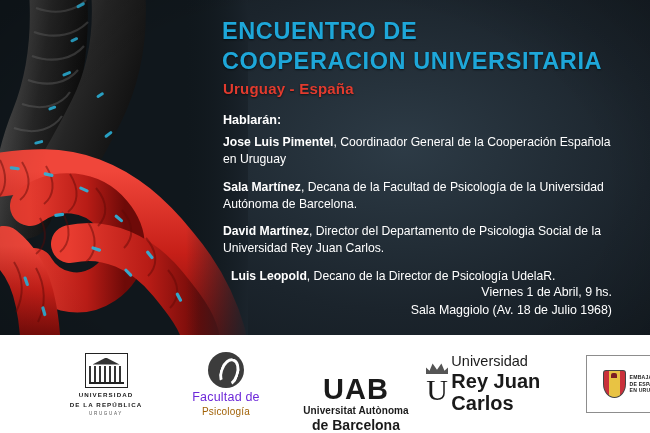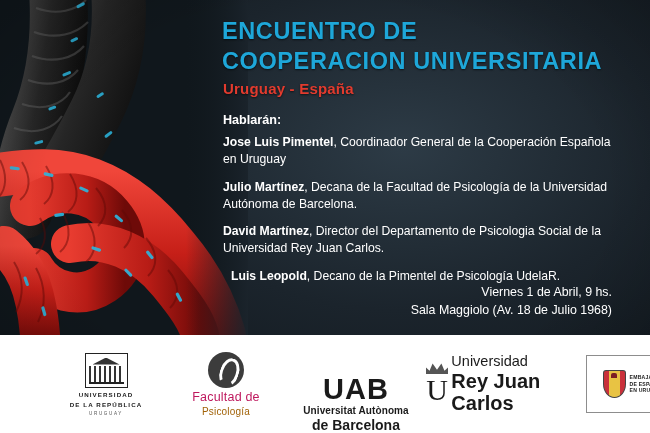--- a/index.html
+++ b/index.html
@@ -175,21 +175,21 @@
     top: 6px;
     width: 13px;
     height: 22px;
     border: 3px solid #fff;
     border-radius: 50% 50% 45% 45%;
     border-bottom-color: transparent;
     transform: rotate(18deg);
   }
   .psico-t1 {
     font-size: 12.5px;
-    color: #be185d;
+    color: #6d28d9;
     letter-spacing: 0.2px;
   }
   .psico-t2 {
     font-size: 10px;
     color: #a16207;
     letter-spacing: 0.2px;
   }
 
   .logo-uab {
     width: 128px;
@@ -408,27 +408,27 @@
       <span>COOPERACION UNIVERSITARIA</span>
     </h1>
     <div class="subtitle">Uruguay - España</div>
 
     <div class="speakers-intro">Hablarán:</div>
 
     <p class="speaker">
       <span class="nm">Jose Luis Pimentel</span><span>, Coordinador General de la Cooperación Española en Uruguay</span>
     </p>
     <p class="speaker">
-      <span class="nm">Julio Martínez</span><span>, Decana de la Facultad de Psicología de la Universidad Autónoma de Barcelona.</span>
+      <span class="nm">Sala Martínez</span><span>, Decana de la Facultad de Psicología de la Universidad Autónoma de Barcelona.</span>
     </p>
     <p class="speaker">
       <span class="nm">David Martínez</span><span>, Director del Departamento de  Psicologia Social de la Universidad Rey Juan Carlos.</span>
     </p>
     <p class="speaker indent">
-      <span class="nm">Luis Leopold</span><span>, Decano  de la Pimentel de Psicología UdelaR.</span>
+      <span class="nm">Luis Leopold</span><span>, Decano  de la Director de Psicología UdelaR.</span>
     </p>
 
     <div class="when">
       <div>Viernes 1 de Abril, 9 hs.</div>
       <div>Sala Maggiolo (Av. 18 de Julio 1968)</div>
     </div>
   </div>
 
   <div class="logos">
 

